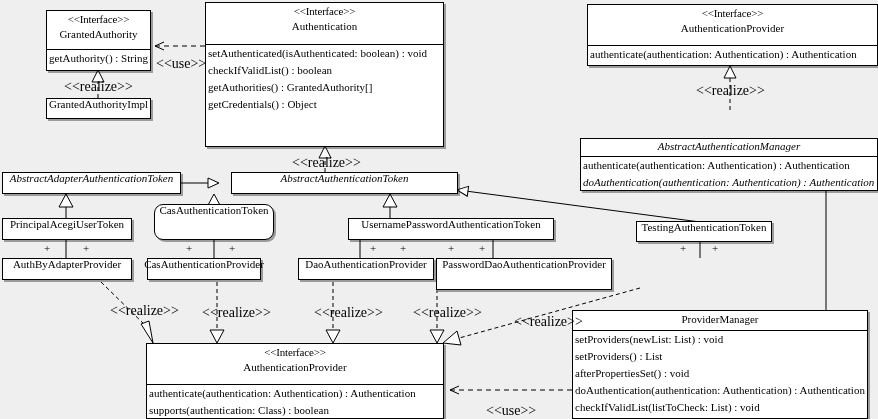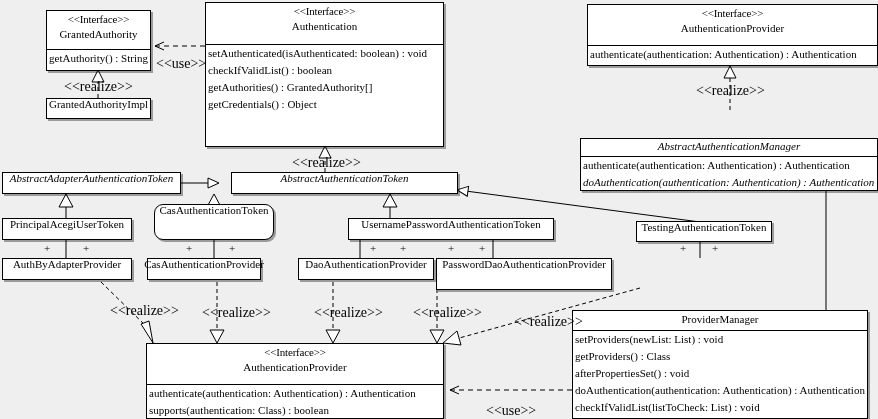--- a/index.html
+++ b/index.html
@@ -315,21 +315,21 @@
     </div>
   </div>
 
   <div class="uml" style="left:572px; top:310px; width:296px; height:109px;">
     <div class="hdr" style="height:19px; padding-top:3px;">
       <span class="cname">ProviderManager</span>
     </div>
     <div class="sep"></div>
     <div class="ops">
       <span class="op">setProviders(newList: List) : void</span>
-      <span class="op">getProviders() : Class</span>
+      <span class="op">setProviders() : List</span>
       <span class="op">afterPropertiesSet() : void</span>
       <span class="op">doAuthentication(authentication: Authentication) : Authentication</span>
       <span class="op">checkIfValidList(listToCheck: List) : void</span>
     </div>
   </div>
 
   <span class="elabel" style="left:156px; top:56px;">&lt;&lt;use&gt;&gt;</span>
 
   <span class="elabel" style="left:64px; top:79px;">&lt;&lt;realize&gt;&gt;</span>
 

